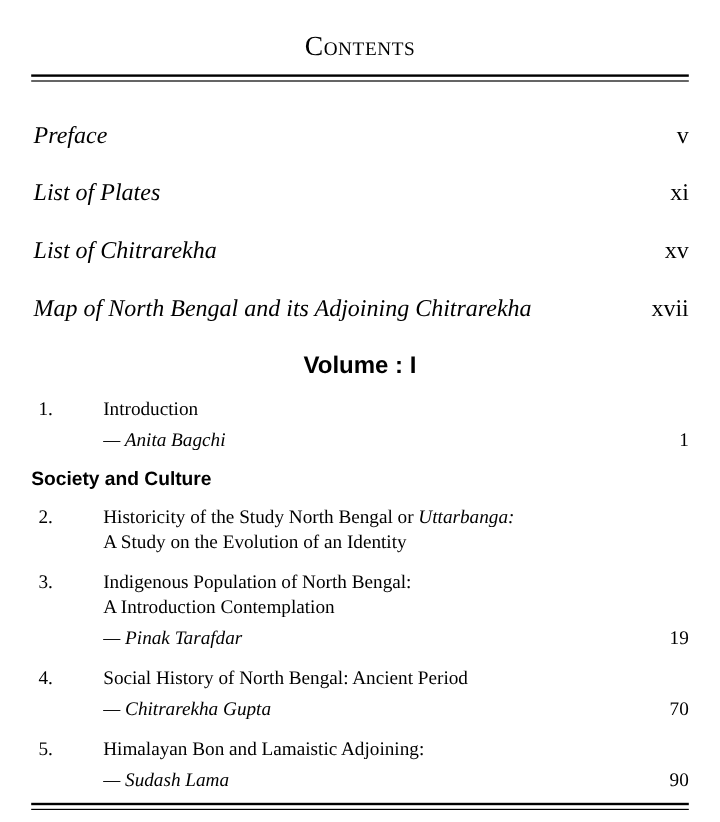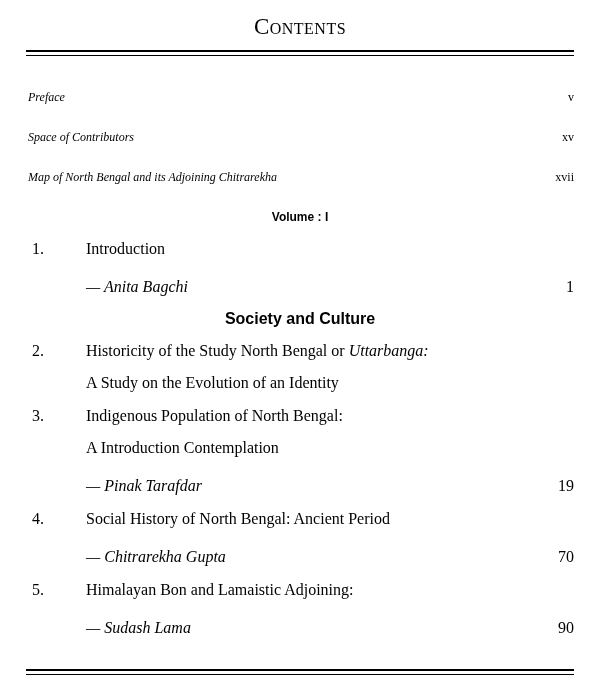--- a/index.html
+++ b/index.html
@@ -12,21 +12,21 @@
     background: #ffffff;
     font-family: "Liberation Serif", serif;
     color: #000000;
     overflow: hidden;
   }
   .page {
     position: relative;
     width: 600px;
     height: 685px;
     box-sizing: border-box;
-    padding: 6px 26px 0 26px;
+    padding: 18px 26px 0 26px;
   }
   .page-title {
     text-align: center;
     font-size: 23px;
     font-variant: small-caps;
     letter-spacing: 0.5px;
     margin: 8px 0 10px 0;
     font-weight: normal;
   }
   .rule-top {
@@ -41,42 +41,42 @@
     height: 3px;
     position: absolute;
     left: 26px;
     right: 26px;
     bottom: 10px;
   }
   .front-row {
     display: flex;
     align-items: baseline;
     margin: 14px 0 25px 0;
-    font-size: 12px;
+    font-size: 20px;
     font-style: italic;
   }
   .front-row .fr-title {
     flex: 1 1 auto;
     padding-left: 2px;
   }
   .front-row .fr-page {
     flex: 0 0 auto;
     width: 40px;
     text-align: right;
     font-style: normal;
   }
   .volume-head {
     text-align: center;
     font-weight: bold;
-    font-size: 12px;
+    font-size: 20px;
     font-family: "Liberation Sans", sans-serif;
     margin: 6px 0 16px 0;
   }
   .section-head {
-    text-align: center;
+    text-align: left;
     font-weight: bold;
     font-size: 16px;
     font-family: "Liberation Sans", sans-serif;
     margin: 14px 0 14px 0;
   }
   .entry {
     margin: 0 0 6px 0;
   }
   .entry-line {
     display: flex;
@@ -93,27 +93,27 @@
   .title-col {
     flex: 1 1 auto;
     padding-left: 26px;
   }
   .title-col .ital {
     font-style: italic;
   }
   .title-line-2 {
     padding-left: 60px;
     font-size: 16px;
-    margin-top: 14px;
+    margin-top: 3px;
   }
   .author-line {
     display: flex;
     align-items: baseline;
     font-size: 16px;
-    margin-top: 20px;
+    margin-top: 8px;
     gap: 37px;
   }
   .author {
     flex: 1 1 auto;
     padding-left: 60px;
     font-style: italic;
   }
   .pageno {
     flex: 0 0 auto;
     width: 40px;
@@ -128,21 +128,25 @@
 <div class="page">
 
   <h1 class="page-title">Contents</h1>
   <div class="rule-top"></div>
 
   <div class="front-row">
     <span class="fr-title">Preface</span>
     <span class="fr-page">v</span>
   </div>
   <div class="front-row">
-    <span class="fr-title">Space of Contributors</span>
+    <span class="fr-title">List of Plates</span>
+    <span class="fr-page">xi</span>
+  </div>
+  <div class="front-row">
+    <span class="fr-title">List of Chitrarekha</span>
     <span class="fr-page">xv</span>
   </div>
   <div class="front-row">
     <span class="fr-title">Map of North Bengal and its Adjoining Chitrarekha</span>
     <span class="fr-page">xvii</span>
   </div>
 
   <div class="volume-head">Volume : I</div>
 
   <div class="entry">

